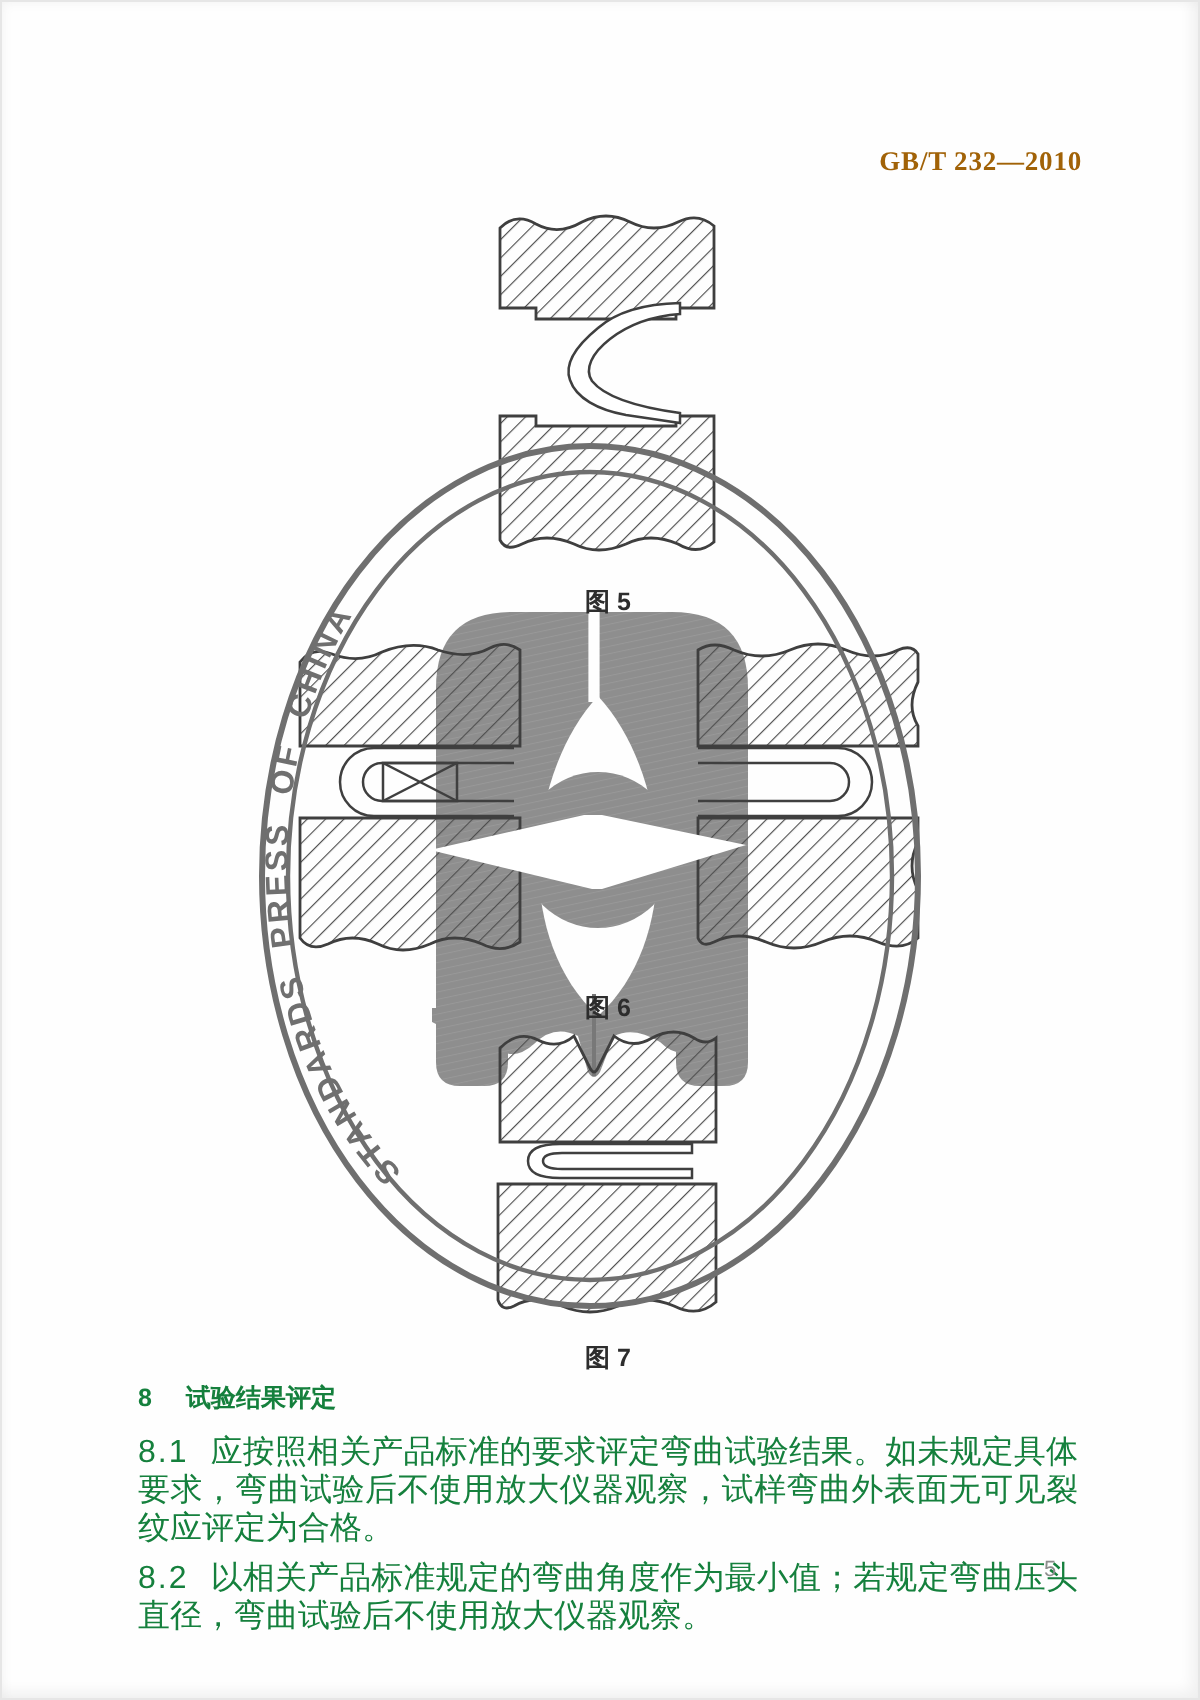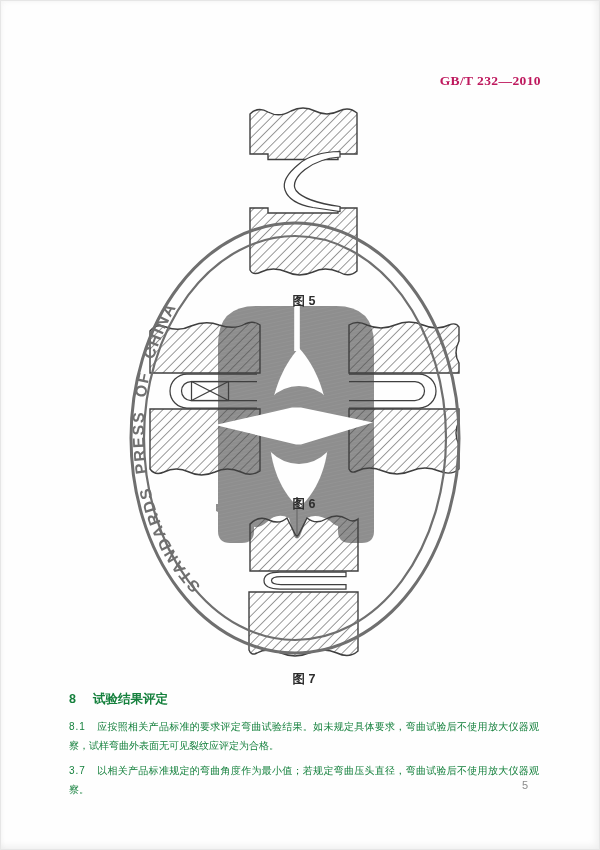--- a/index.html
+++ b/index.html
@@ -5,29 +5,29 @@
   html,body{margin:0;padding:0;width:600px;height:850px;overflow:hidden;background:#fff;}
   .page{
     position:relative;width:600px;height:850px;background:#fefefe;box-sizing:border-box;
     border:1px solid #e6e6e6;
     box-shadow:inset -3px -3px 7px rgba(0,0,0,.06), inset 2px 2px 5px rgba(0,0,0,.025);
     font-family:"Liberation Sans", sans-serif;
   }
   .header-code{
     position:absolute;top:72px;right:58px;
     font-family:"Liberation Serif", serif;font-weight:700;font-size:13.5px;
-    letter-spacing:.4px;color:#be185d;
+    letter-spacing:.4px;color:#a16207;
   }
   .artwork{position:absolute;left:0;top:0;}
   .body-text{
     position:absolute;left:68px;top:690px;width:470px;color:#15803d;
   }
   .section-heading{font-size:12.5px;font-weight:700;margin:0 0 9px 0;}
   .section-heading .hnum{margin-right:17px;}
-  .clause{font-size:10px;line-height:19px;margin:6px 0;text-align:justify;}
+  .clause{font-size:16px;line-height:19px;margin:6px 0;text-align:justify;}
   .clause .cnum{margin-right:11px;letter-spacing:1px;}
   .page-number{
     position:absolute;left:521px;top:778px;font-size:11px;color:#8c8c8c;
   }
 </style>
 </head>
 <body>
 
 <div class="page">
 
@@ -102,19 +102,19 @@
   </svg>
 
   <div class="body-text">
     <p class="section-heading">
       <span class="hnum">8</span><span>试验结果评定</span>
     </p>
     <p class="clause">
       <span class="cnum">8.1</span><span>应按照相关产品标准的要求评定弯曲试验结果。如未规定具体要求，弯曲试验后不使用放大仪器观察，试样弯曲外表面无可见裂纹应评定为合格。</span>
     </p>
     <p class="clause">
-      <span class="cnum">3.7</span><span>以相关产品标准规定的弯曲角度作为最小值；若规定弯曲压头直径，弯曲试验后不使用放大仪器观察。</span>
+      <span class="cnum">8.2</span><span>以相关产品标准规定的弯曲角度作为最小值；若规定弯曲压头直径，弯曲试验后不使用放大仪器观察。</span>
     </p>
   </div>
 
   <div class="page-number">5</div>
 
 </div>
 
 </body></html>

